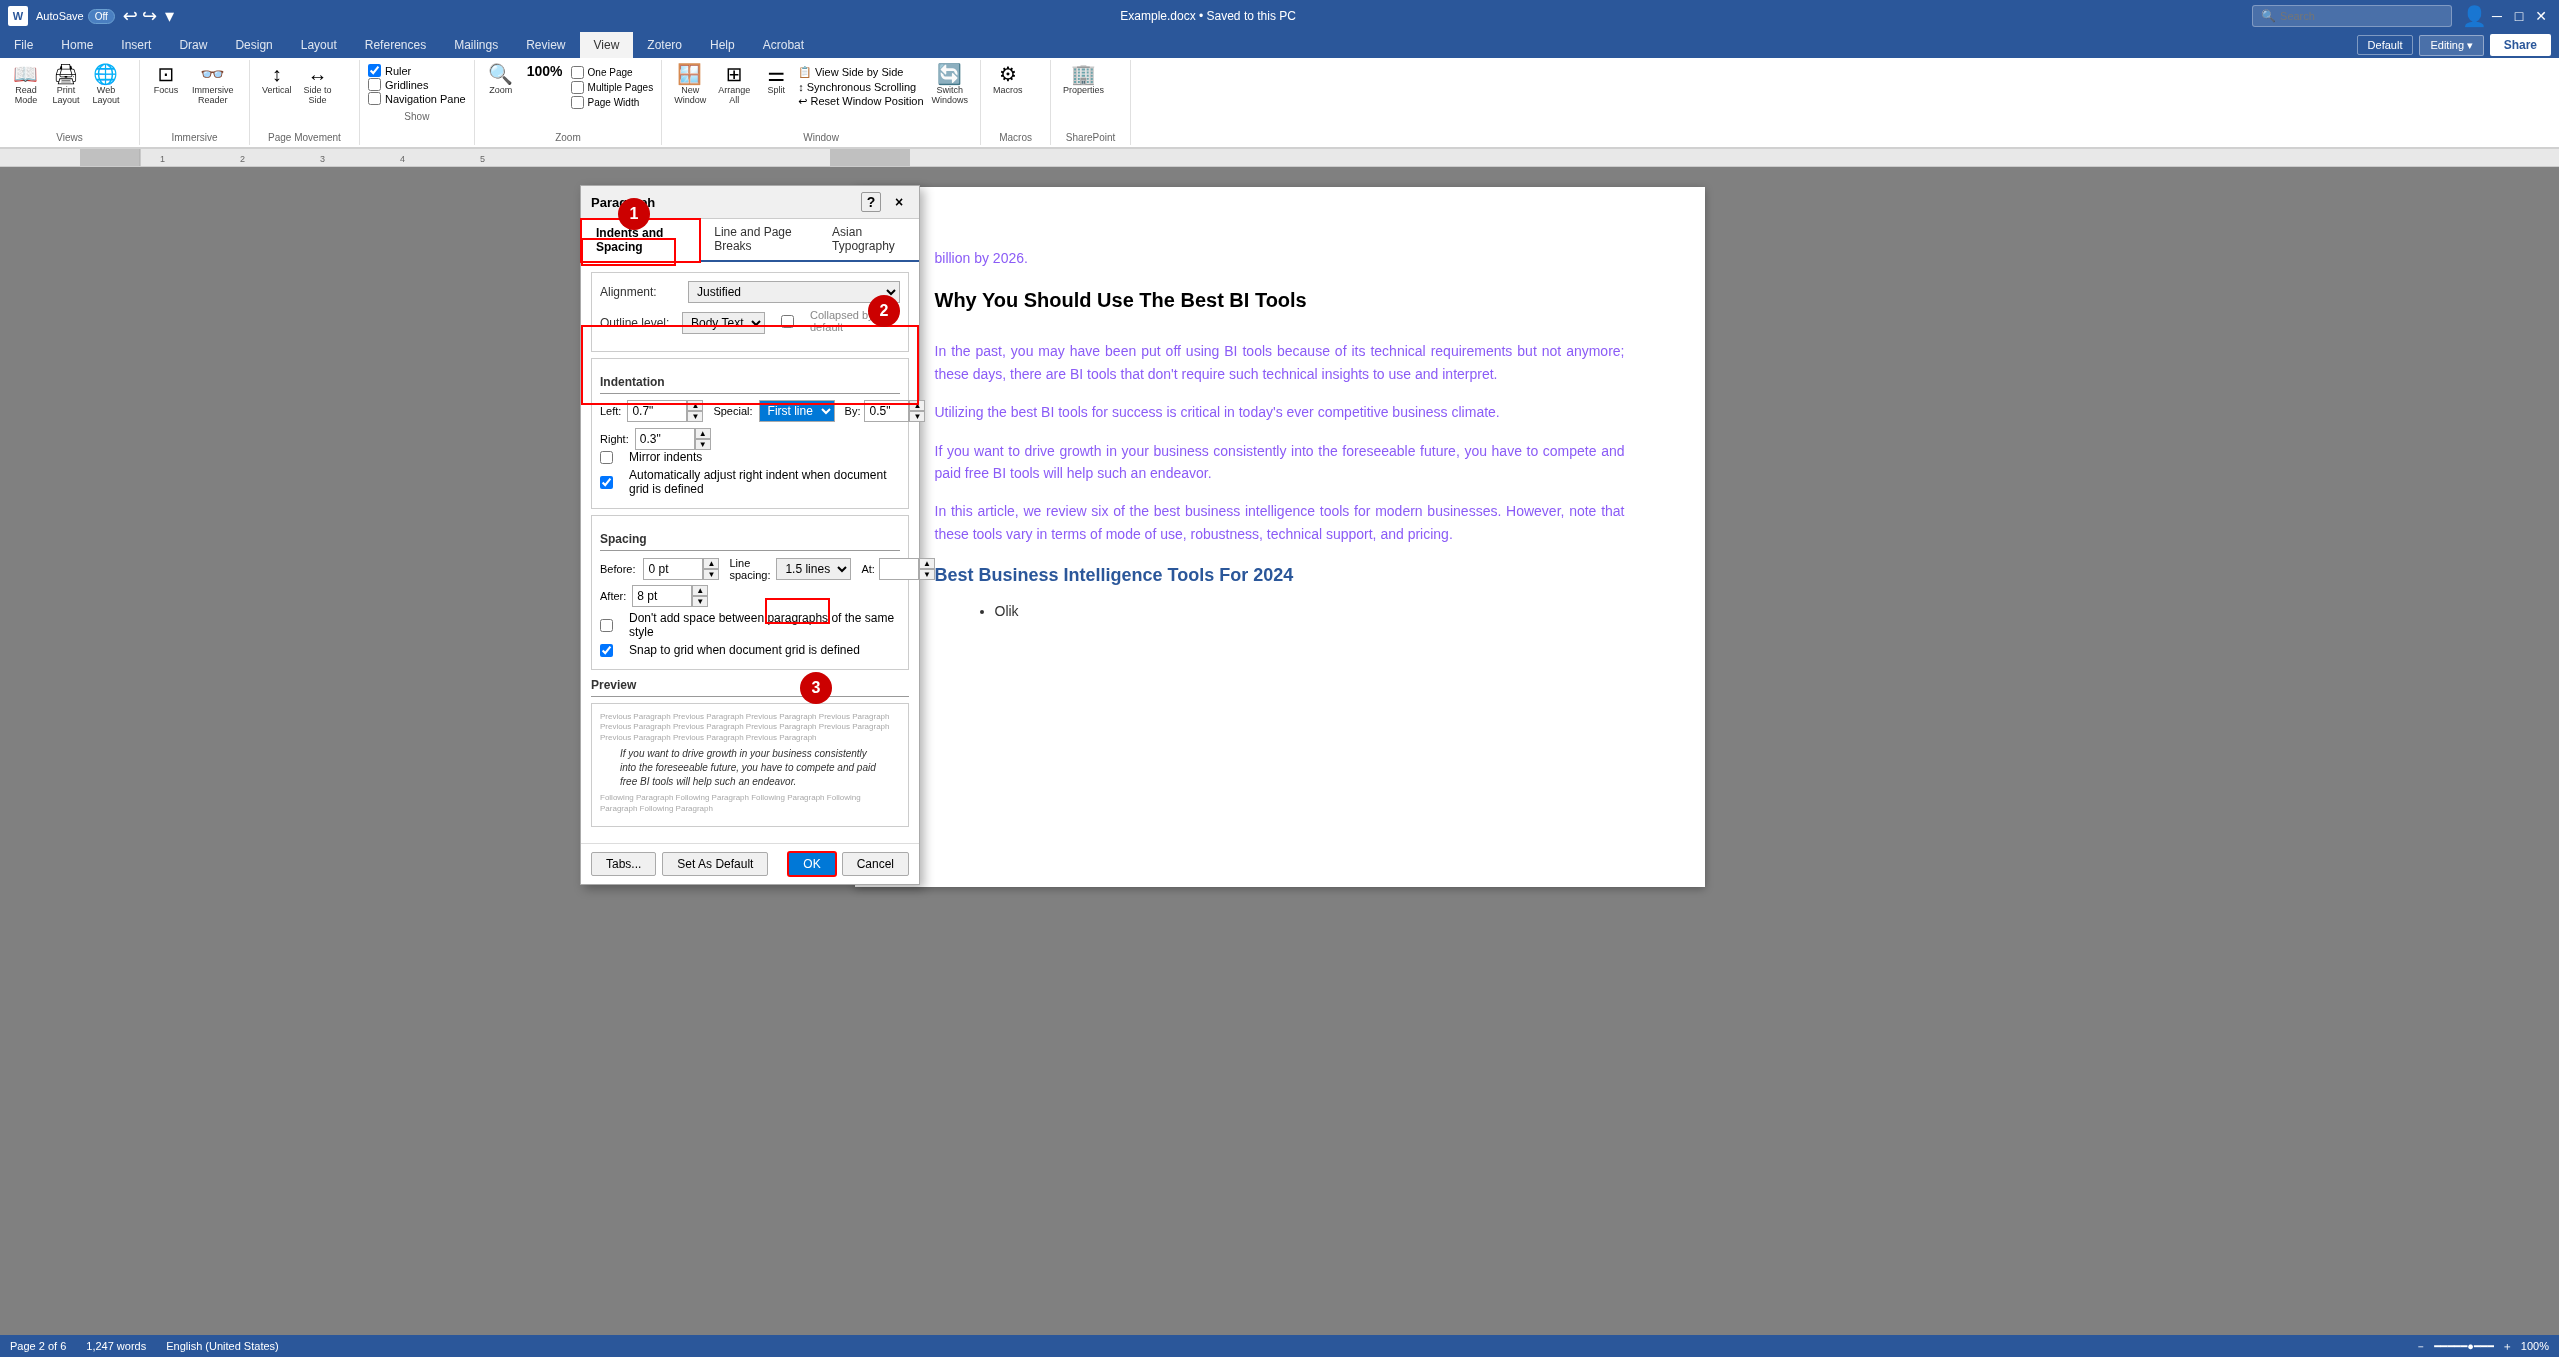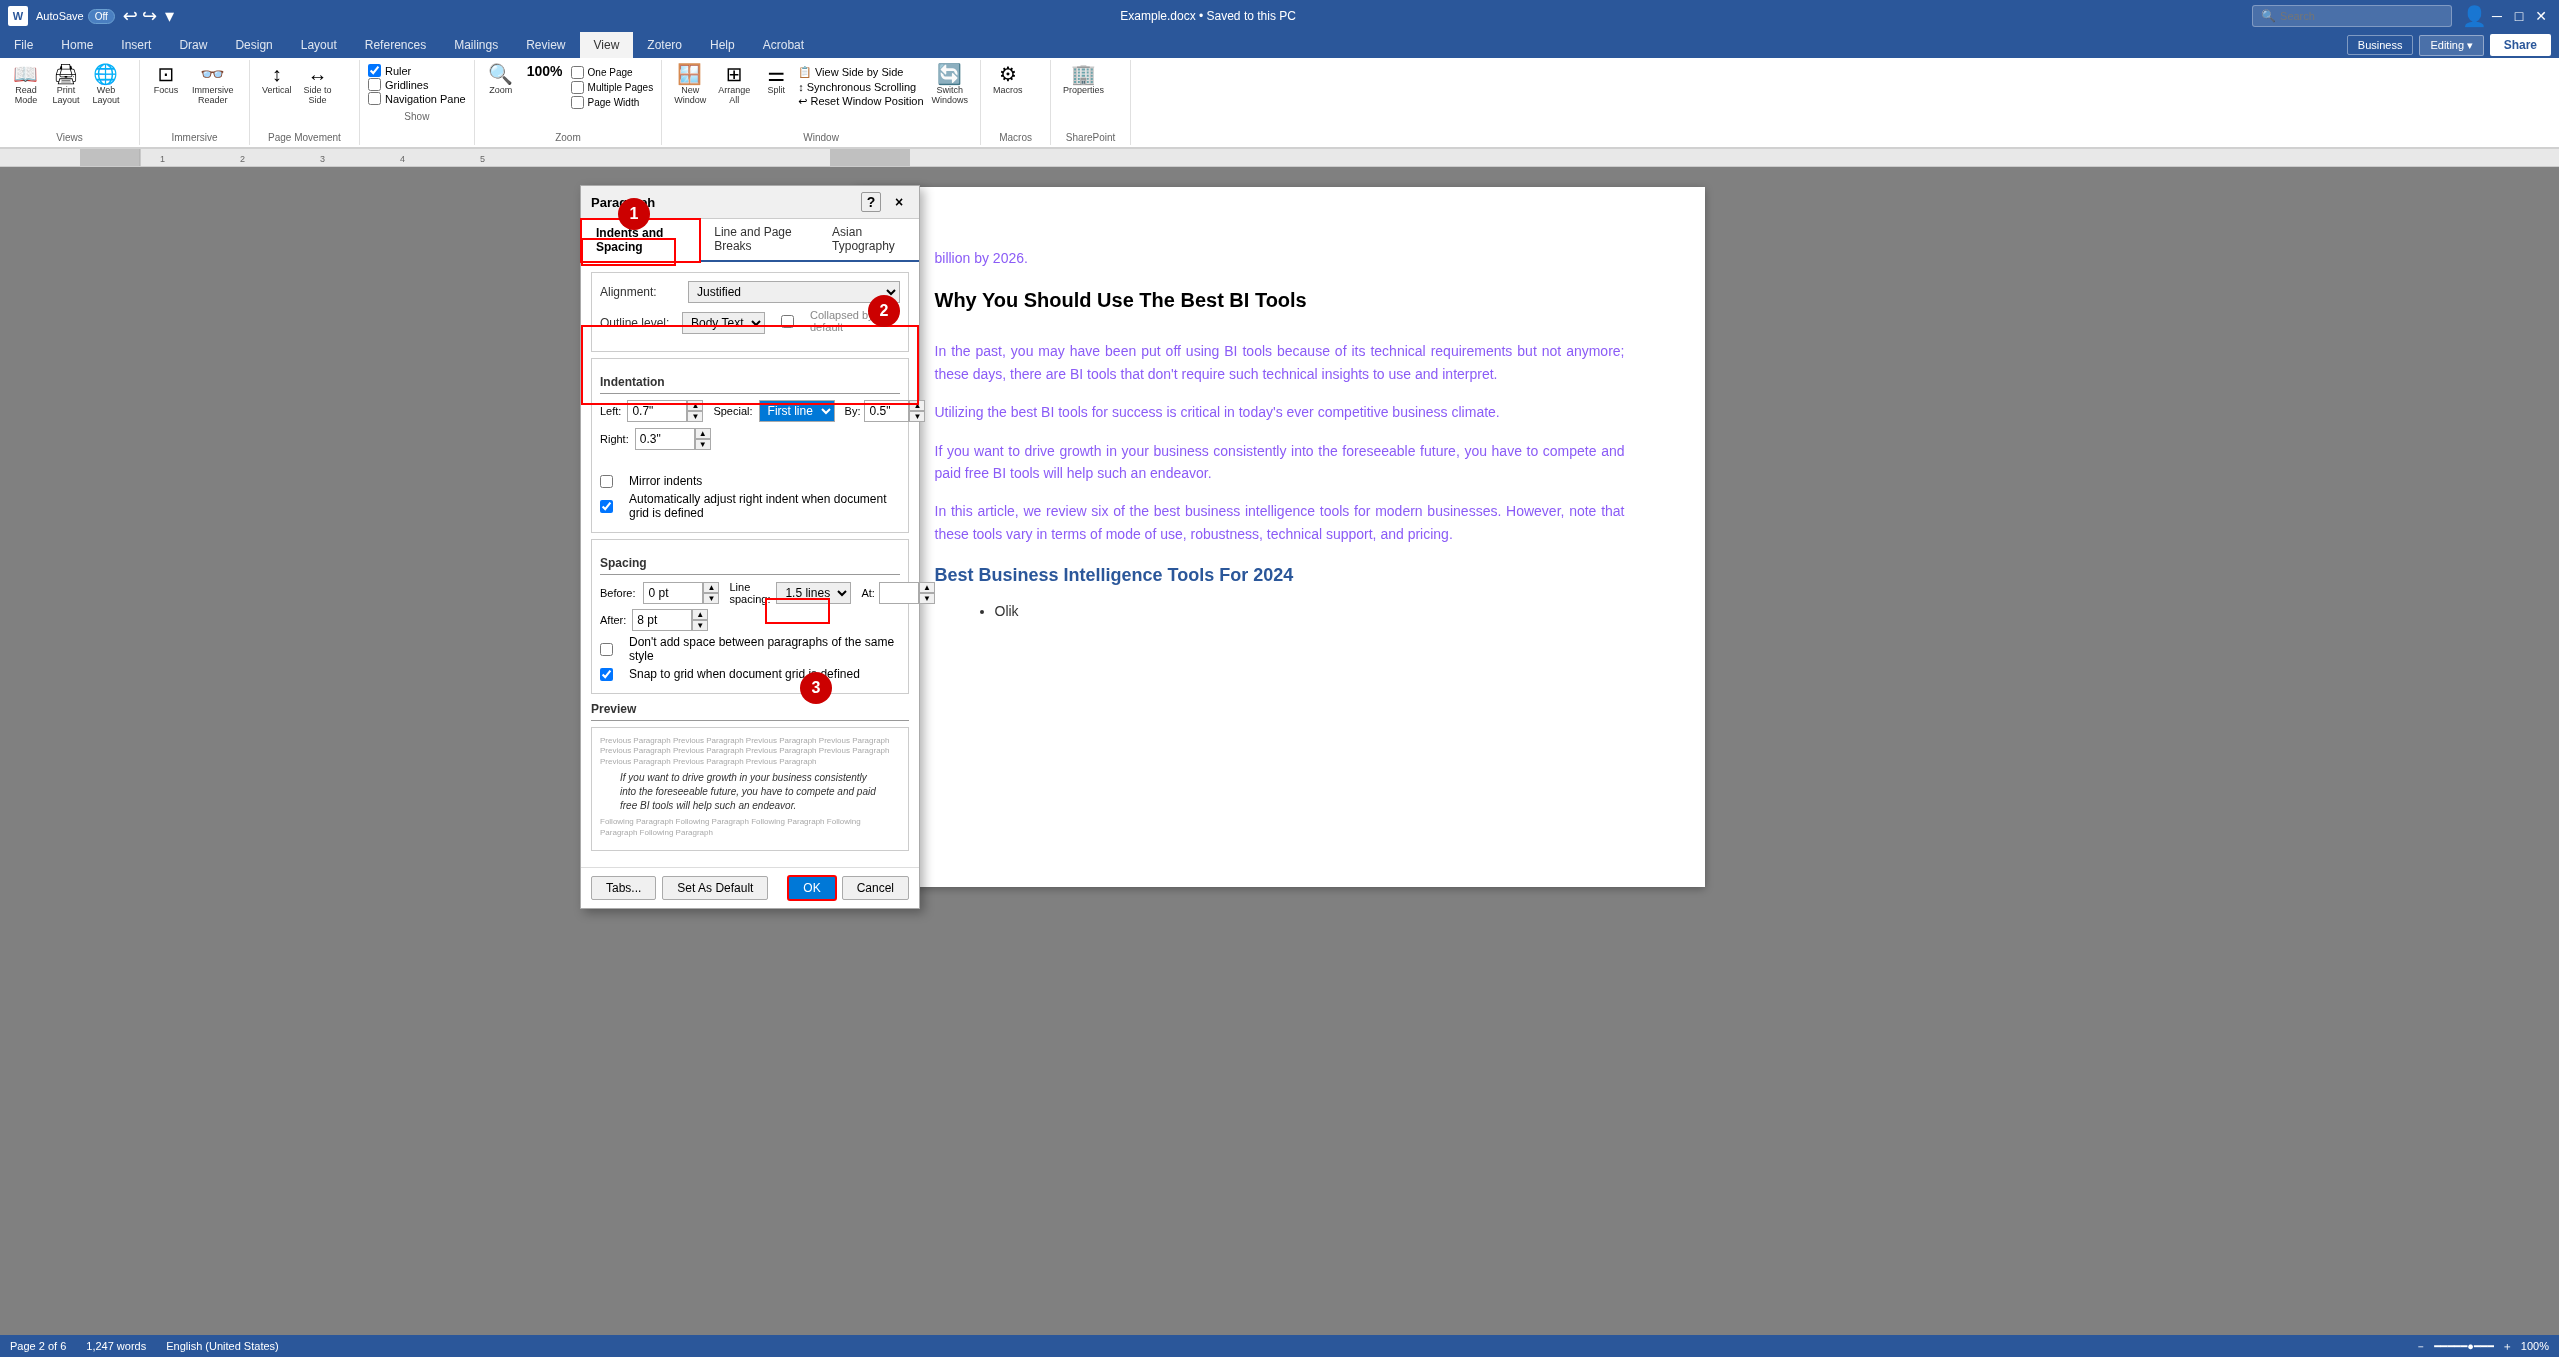--- a/index.html
+++ b/index.html
@@ -170,21 +170,21 @@
     <span class="ribbon-tab">Layout</span>
     <span class="ribbon-tab">References</span>
     <span class="ribbon-tab">Mailings</span>
     <span class="ribbon-tab">Review</span>
     <span class="ribbon-tab active">View</span>
     <span class="ribbon-tab">Zotero</span>
     <span class="ribbon-tab">Help</span>
     <span class="ribbon-tab">Acrobat</span>
 
     <div style="margin-left:auto;display:flex;align-items:center;gap:6px;padding-right:8px;">
-      <button class="comments-btn" style="background:transparent;border:1px solid rgba(255,255,255,0.4);color:white;padding:3px 10px;border-radius:2px;cursor:pointer;font-size:11px;">Business</button>
+      <button class="comments-btn" style="background:transparent;border:1px solid rgba(255,255,255,0.4);color:white;padding:3px 10px;border-radius:2px;cursor:pointer;font-size:11px;">Default</button>
       <button class="editing-btn" style="background:rgba(255,255,255,0.15);border:1px solid rgba(255,255,255,0.4);color:white;padding:3px 10px;border-radius:2px;cursor:pointer;font-size:11px;display:flex;align-items:center;gap:3px;">
         <span>Editing</span>
         <span>▾</span>
       </button>
       <button class="share-btn" style="background:white;color:#2b579a;border:none;padding:4px 14px;border-radius:2px;cursor:pointer;font-size:12px;font-weight:600;">Share</button>
     </div>
   </div>
 
   <div id="ribbon-content" style="background:white;display:flex;padding:2px 0;border-bottom:1px solid #d0d0d0;flex-wrap:nowrap;overflow:hidden;height:90px;">
 
@@ -417,21 +417,21 @@
           <div style="display:flex;">
             <input type="text" class="indent-input" value="0.5&quot;" style="width: 45px;">
             <div class="indent-spin">
               <button class="spin-btn">▲</button>
               <button class="spin-btn">▼</button>
             </div>
           </div>
         </div>
       </div>
 
-      <div style="display:flex;gap:10px;margin-bottom:24px;">
+      <div style="display:flex;gap:10px;margin-bottom:0;">
         <div style="display:flex;align-items:center;gap:6px;">
           <span style="font-size:11px;">Right:</span>
           <div style="display:flex;">
             <input type="text" class="indent-input" value="0.3&quot;" style="">
             <div class="indent-spin">
               <button class="spin-btn">▲</button>
               <button class="spin-btn">▼</button>
             </div>
           </div>
         </div>

